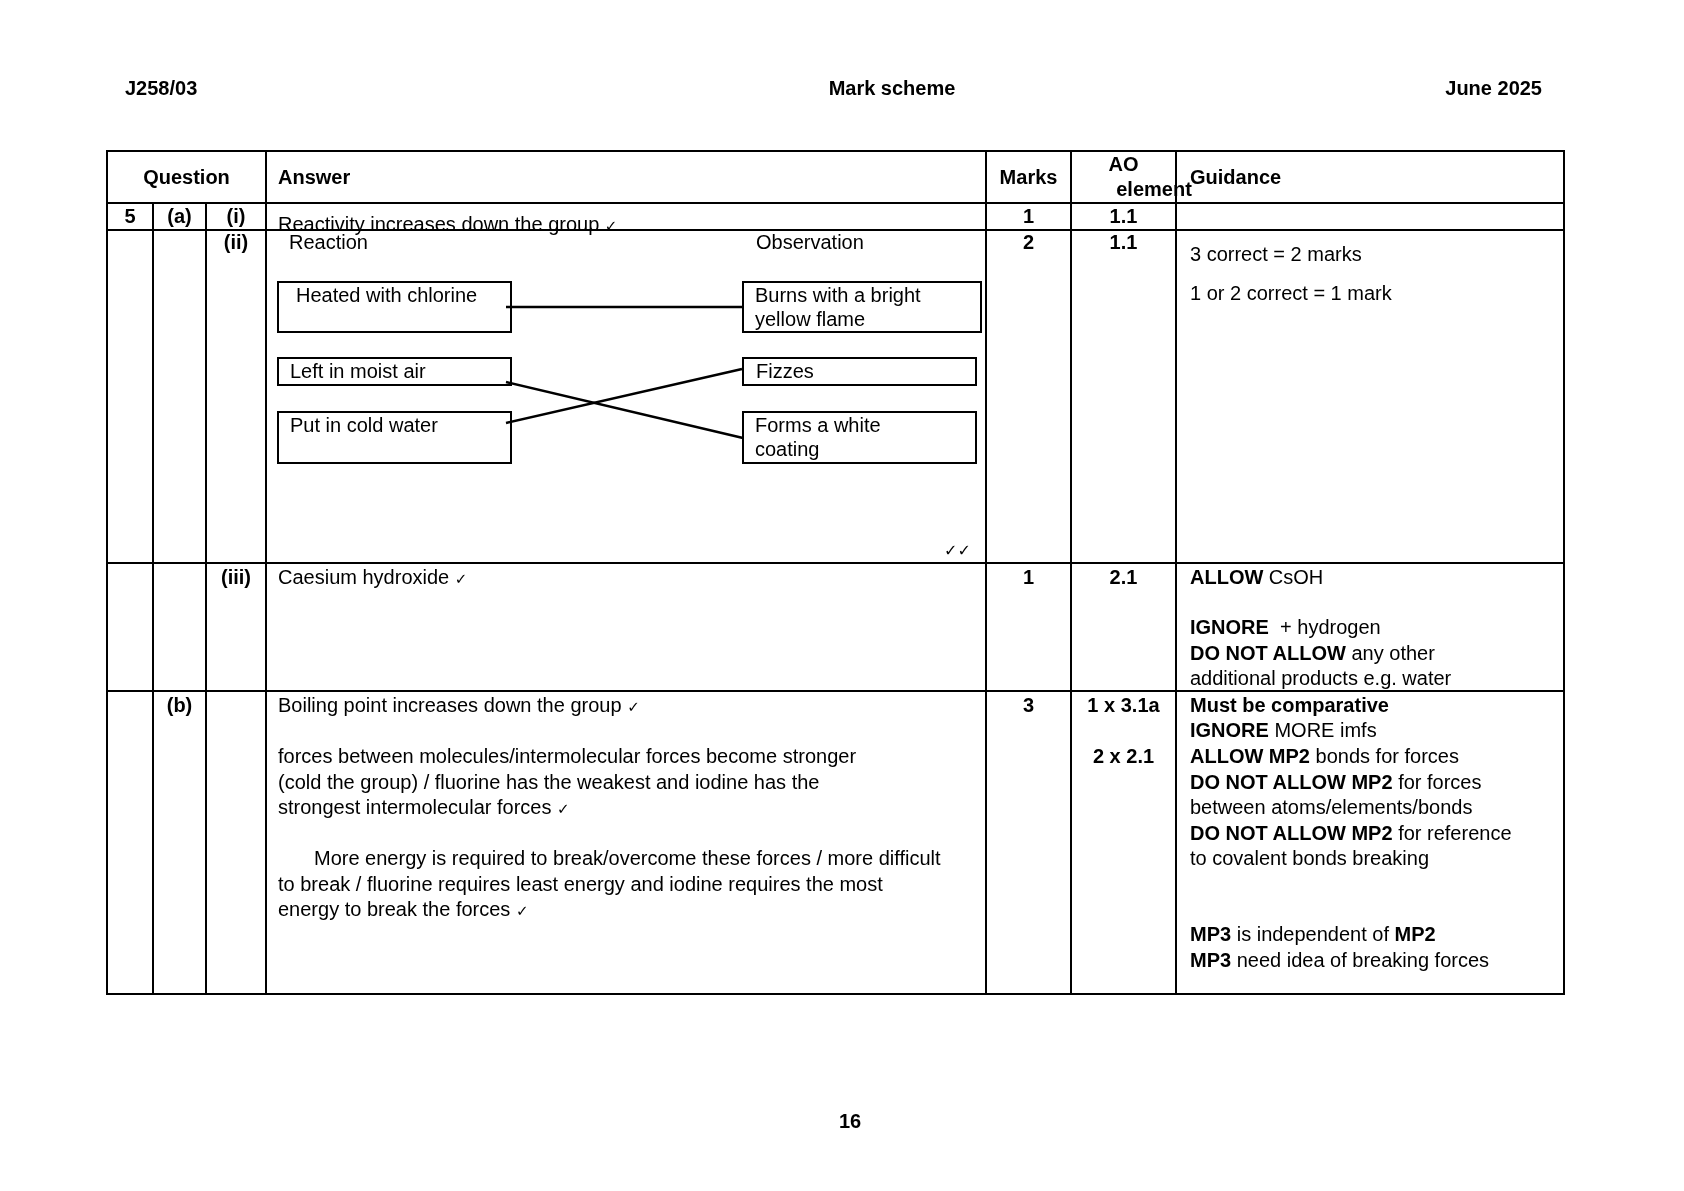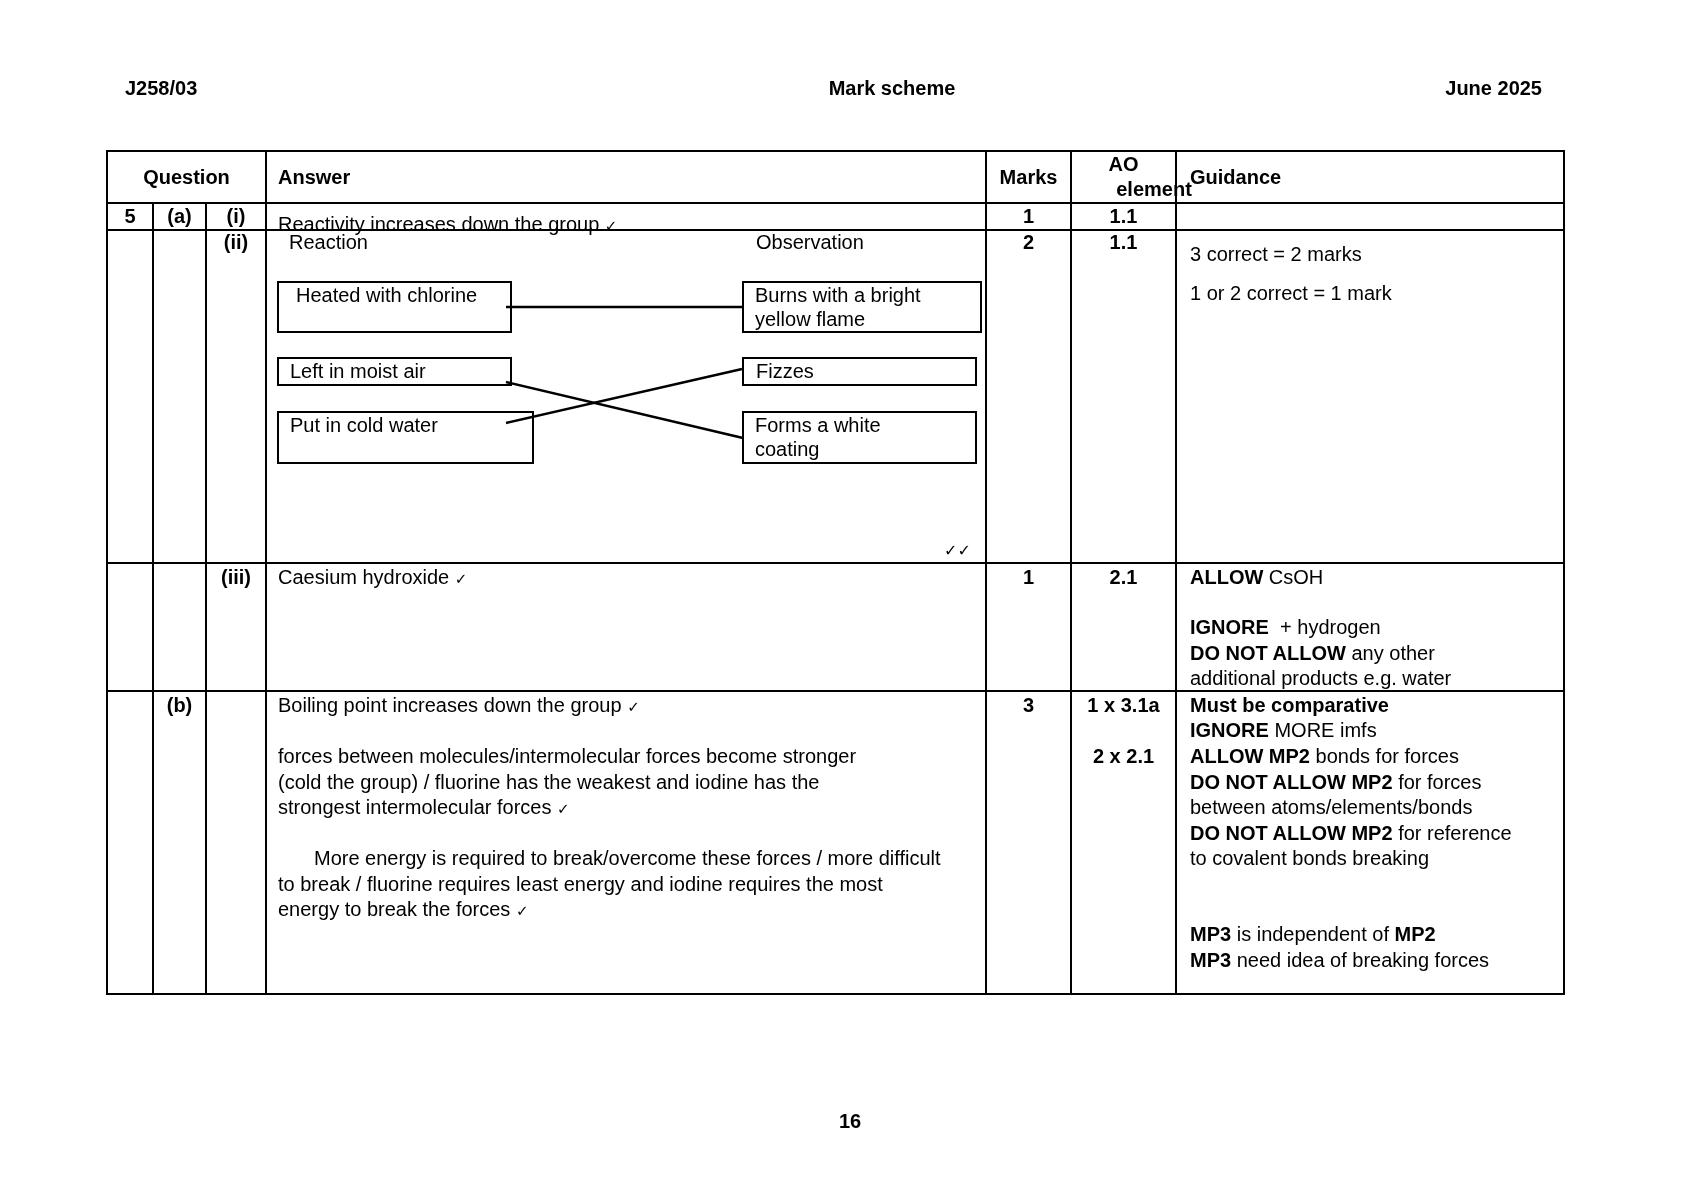--- a/index.html
+++ b/index.html
@@ -71,21 +71,21 @@
     <div class="cell b c" style="left:207px;width:58px;top:230px;">(ii)</div>
     <div class="cell" style="left:289px;top:230px;">Reaction</div>
     <div class="cell" style="left:756px;top:230px;">Observation</div>
 
     <div class="box" style="left:277px;top:281px;width:235px;height:52px;padding-left:17px;">
       <span>Heated with chlorine</span>
     </div>
     <div class="box" style="left:277px;top:357px;width:235px;height:29px;">
       <span>Left in moist air</span>
     </div>
-    <div class="box" style="left:277px;top:411px;width:257px;height:53px;">
+    <div class="box" style="left:277px;top:411px;width:235px;height:53px;">
       <span>Put in cold water</span>
     </div>
 
     <div class="box" style="left:742px;top:281px;width:240px;height:52px;">
       <div>Burns with a bright</div>
       <div>yellow flame</div>
     </div>
     <div class="box" style="left:742px;top:357px;width:235px;height:29px;padding-left:12px;">
       <span>Fizzes</span>
     </div>

